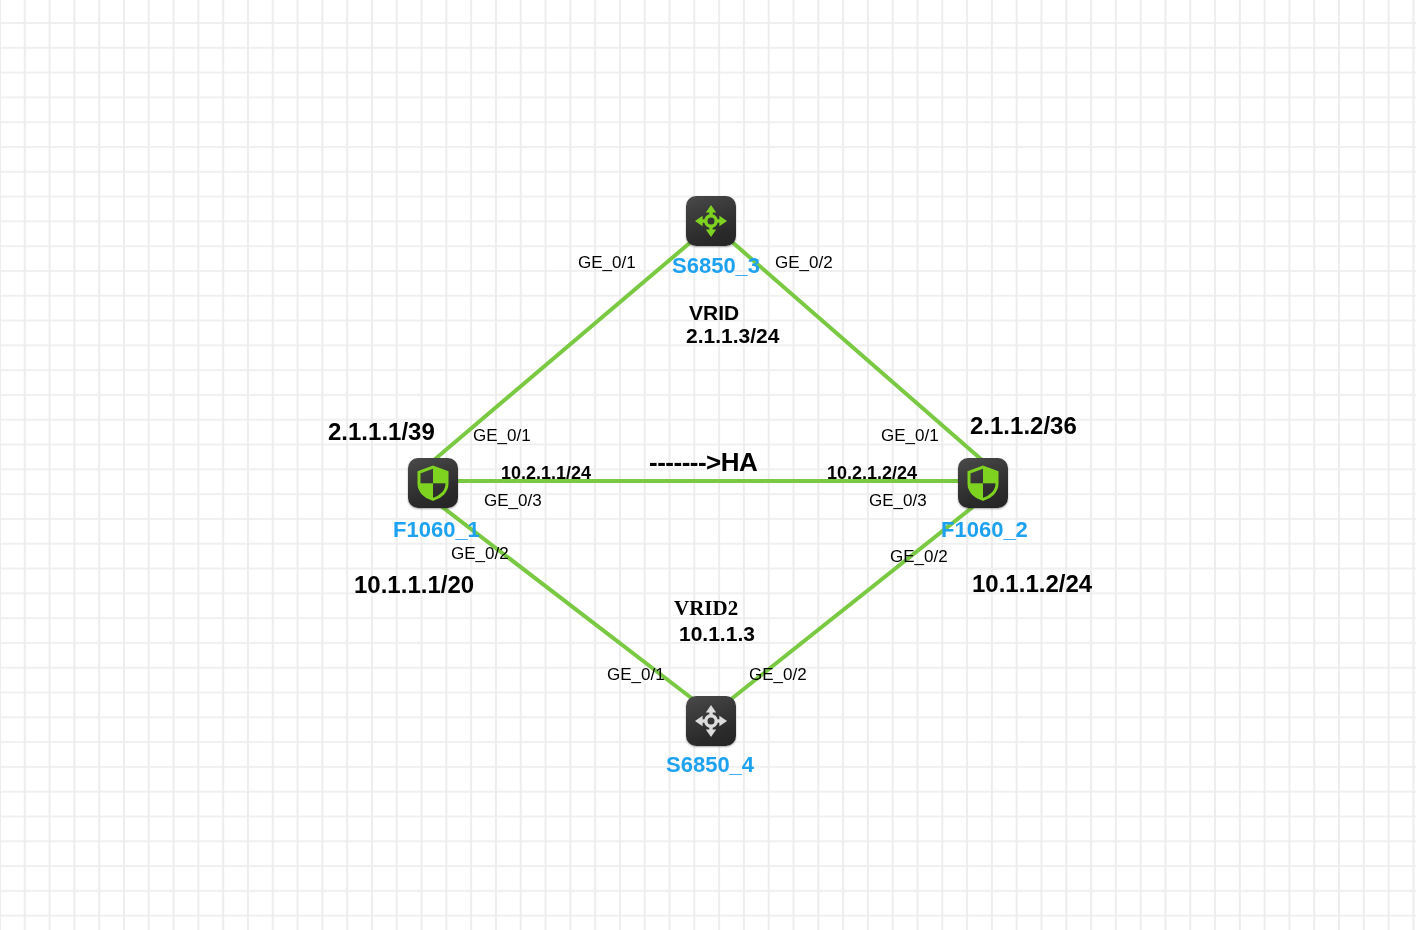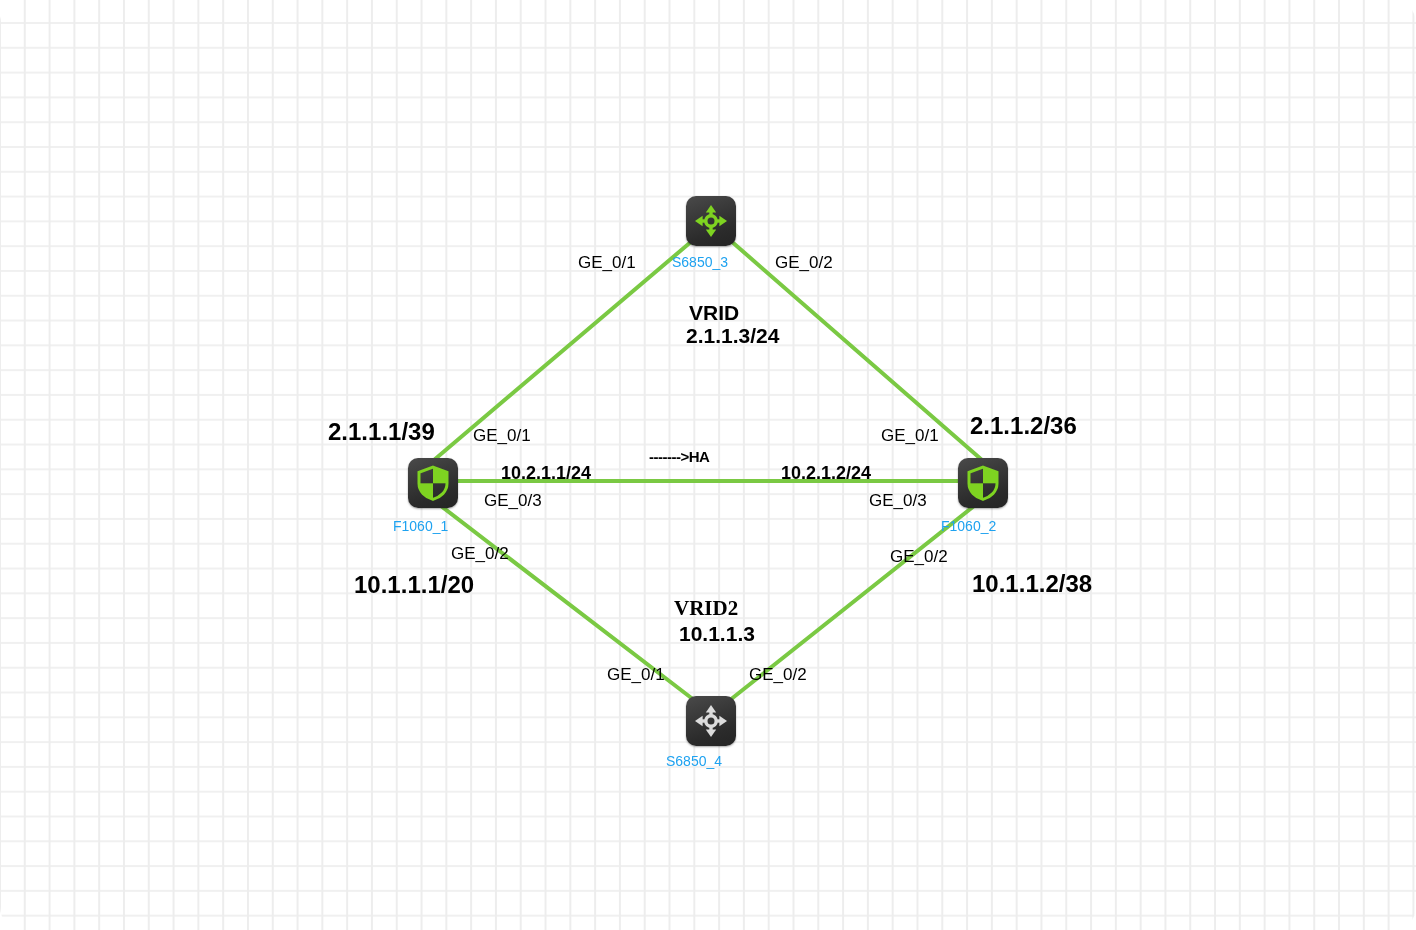--- a/index.html
+++ b/index.html
@@ -12,21 +12,20 @@
     width: 1416px;
     height: 930px;
     overflow: hidden;
     background-color: #ffffff;
     background-image:
       linear-gradient(to right, #ededed 1.5px, transparent 1.5px),
       linear-gradient(to bottom, #f0f0f0 1.5px, transparent 1.5px);
     background-size: 24.8px 24.8px;
     background-position: -1px 22px;
     font-family: "Liberation Sans", sans-serif;
-    border-radius: 23px;
   }
   #links {
     position: absolute;
     left: 0; top: 0;
     width: 1416px;
     height: 930px;
   }
   .node {
     position: absolute;
     width: 50px;
@@ -40,22 +39,22 @@
   }
   .node svg { display: block; }
   .lbl {
     position: absolute;
     white-space: nowrap;
     color: #000000;
     line-height: 1;
   }
   .dev-name {
     color: #1ea2f0;
-    font-weight: normal;
-    font-size: 14px;
+    font-weight: bold;
+    font-size: 22px;
     letter-spacing: 0px;
   }
   .port {
     font-size: 17px;
     font-weight: normal;
     color: #000000;
   }
   .ip-big {
     font-size: 24px;
     font-weight: bold;
@@ -66,21 +65,21 @@
     font-weight: bold;
     color: #000000;
   }
   .vrid {
     font-size: 21px;
     font-weight: bold;
     color: #000000;
     text-align: center;
   }
   .ha {
-    font-size: 15px;
+    font-size: 26px;
     font-weight: bold;
     color: #000000;
     letter-spacing: -0.5px;
   }
 </style>
 </head>
 <body>
 
 <div id="canvas">
 
@@ -156,25 +155,25 @@
           <rect x="18" y="0" width="18" height="19.3" fill="#7ed321"></rect>
           <rect x="0" y="19.3" width="18" height="20" fill="#7ed321"></rect>
         </g>
         <path d="M18 3.2 L32 8.4 L32 19.5 C32 27.5 25.5 33.2 18 35.4 C10.5 33.2 4 27.5 4 19.5 L4 8.4 Z" fill="none" stroke="#7ed321" stroke-width="3"></path>
       </svg>
     </span>
   </div>
 
   <div class="lbl ip-big" style="left:970px; top:414px;">2.1.1.2/36</div>
   <div class="lbl port" style="left:881px; top:427px;">GE_0/1</div>
-  <div class="lbl ip-mid" style="left:781px; top:464px;">10.2.1.2/24</div>
+  <div class="lbl ip-mid" style="left:827px; top:464px;">10.2.1.2/24</div>
   <div class="lbl port" style="left:869px; top:492px;">GE_0/3</div>
   <div class="lbl dev-name" style="left:941px; top:519px;">F1060_2</div>
   <div class="lbl port" style="left:890px; top:548px;">GE_0/2</div>
-  <div class="lbl ip-big" style="left:972px; top:572px;">10.1.1.2/38</div>
+  <div class="lbl ip-big" style="left:972px; top:572px;">10.1.1.2/24</div>
 
   <div class="lbl ha" style="left:649px; top:449px;">-------&gt;HA</div>
 
   <div class="lbl vrid" style="left:674px; top:598px;font-family:Liberation Serif, serif;">VRID2</div>
   <div class="lbl vrid" style="left:679px; top:623px;">10.1.1.3</div>
 
   <div class="lbl port" style="left:607px; top:666px;">GE_0/1</div>
   <div class="lbl port" style="left:749px; top:666px;">GE_0/2</div>
 
   <div class="node" style="left:686px; top:696px;">

